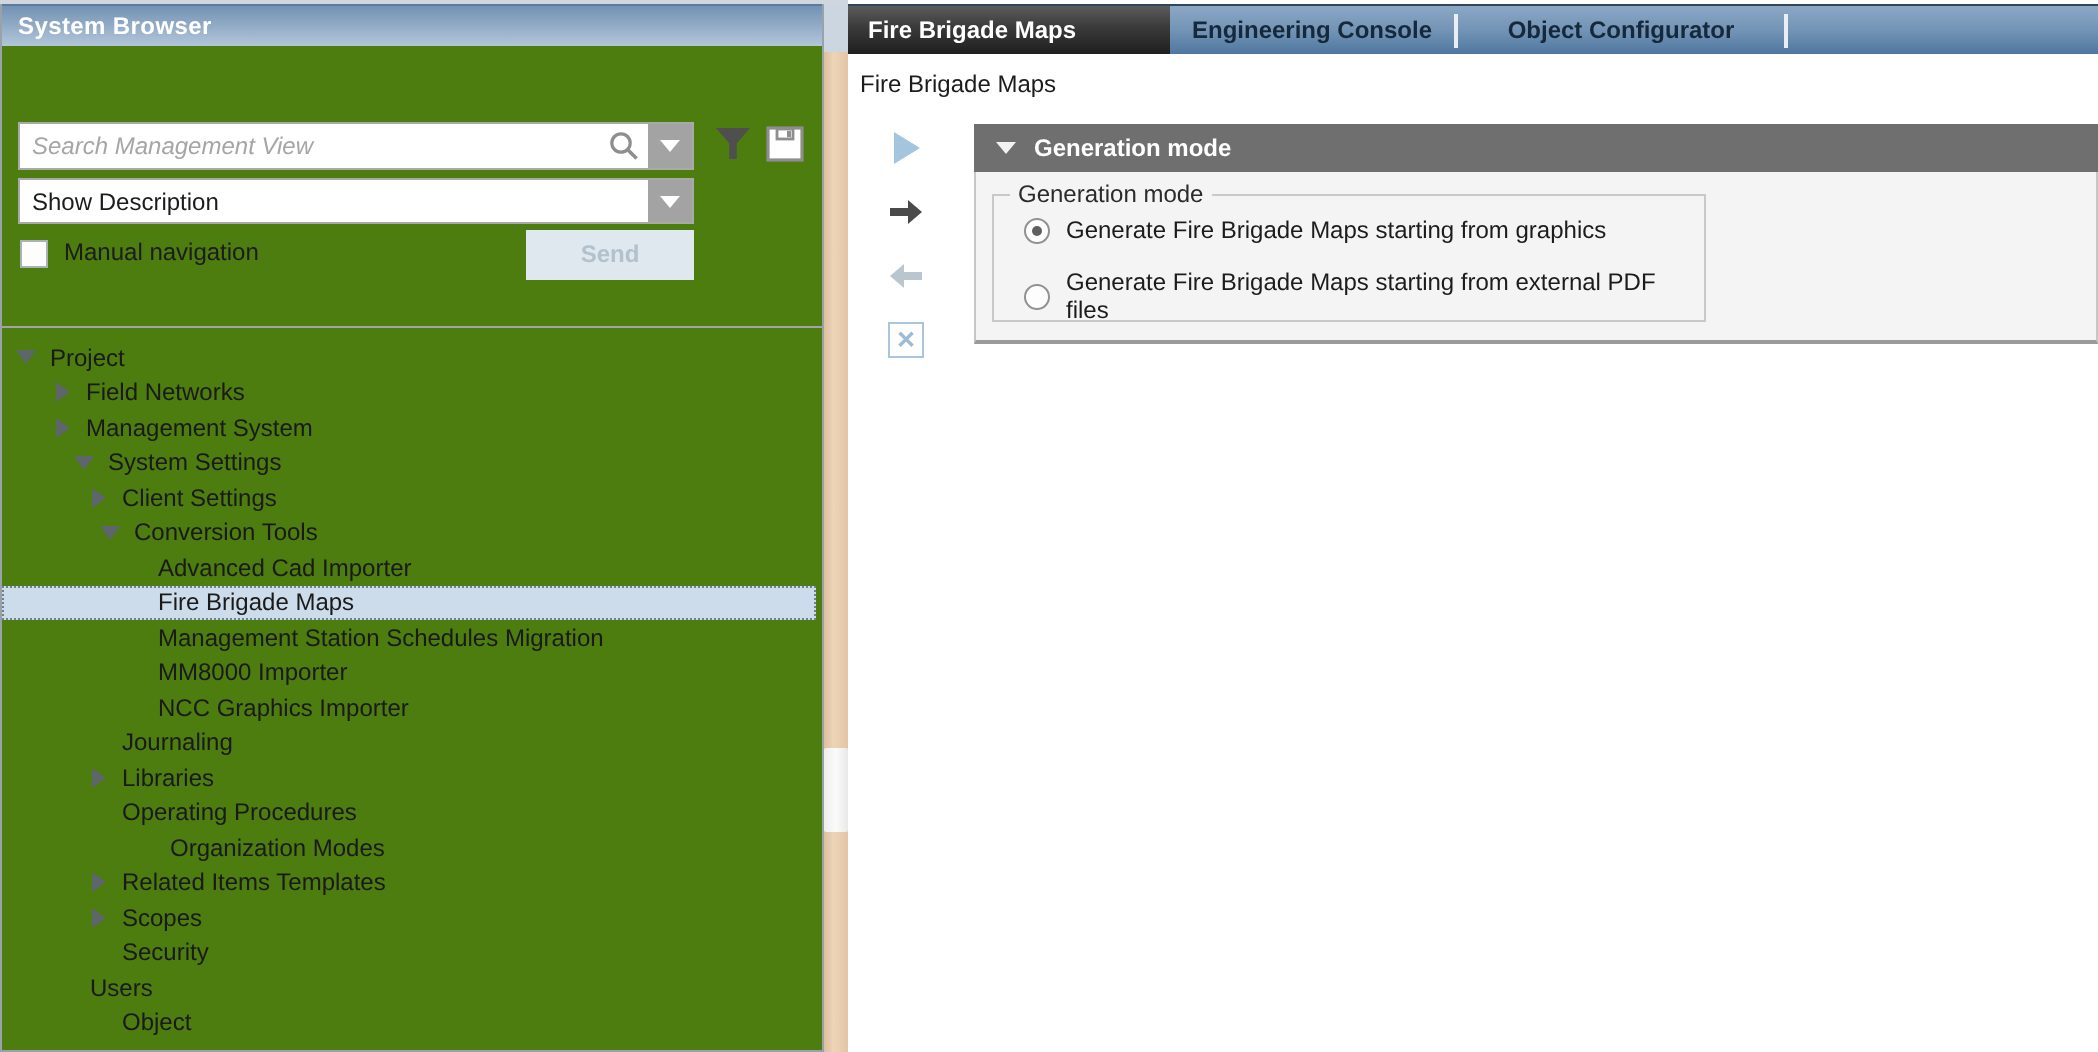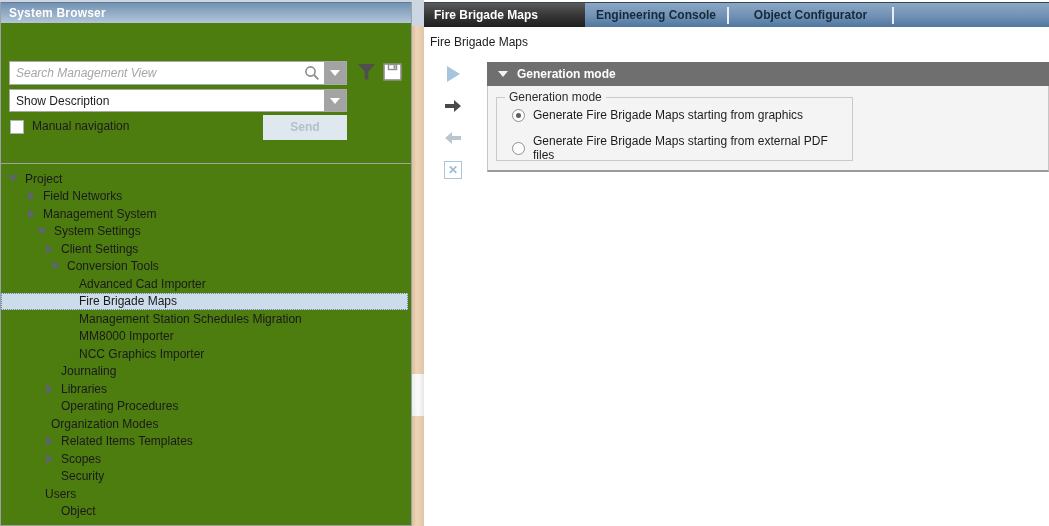--- a/index.html
+++ b/index.html
@@ -217,21 +217,21 @@
         <div class="tree-row" style="padding-left: 42px;">
           <span class="tw">
             <span class="tw-col"></span>
           </span>
           <span>Libraries</span>
         </div>
         <div class="tree-row" style="padding-left: 42px;">
           <span class="tw"></span>
           <span>Operating Procedures</span>
         </div>
-        <div class="tree-row" style="padding-left: 32px;">
+        <div class="tree-row" style="padding-left: 66px;">
           <span class="tw"></span>
           <span>Organization Modes</span>
         </div>
         <div class="tree-row" style="padding-left: 42px;">
           <span class="tw">
             <span class="tw-col"></span>
           </span>
           <span>Related Items Templates</span>
         </div>
         <div class="tree-row" style="padding-left: 42px;">

